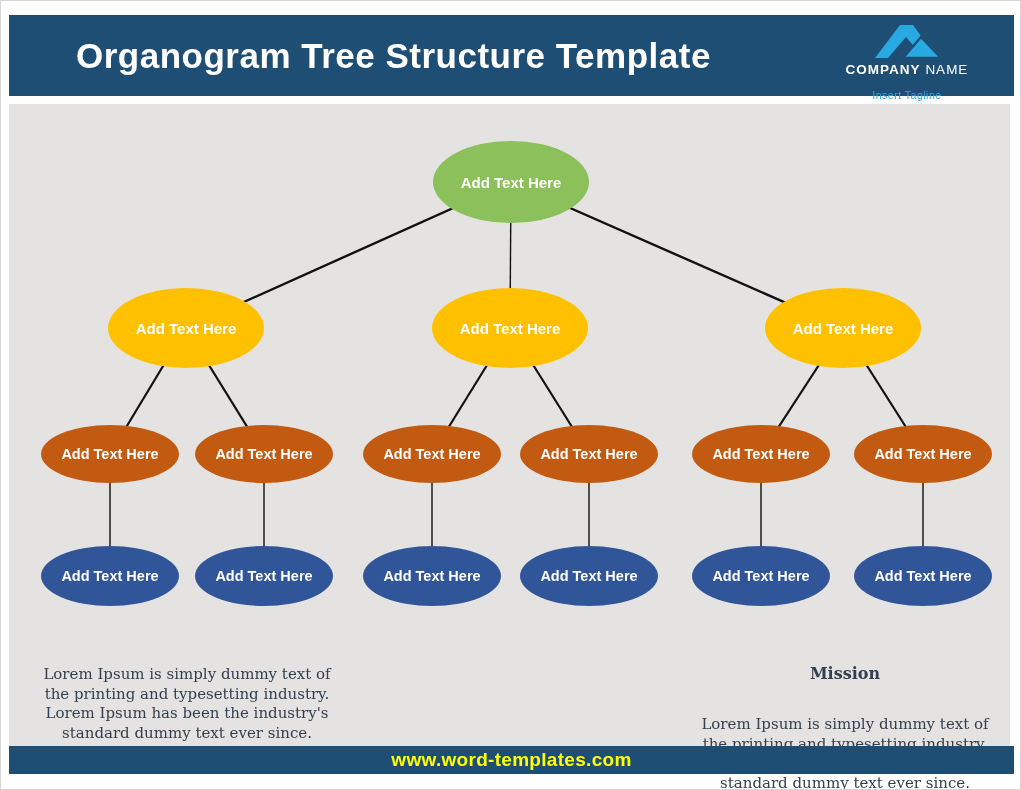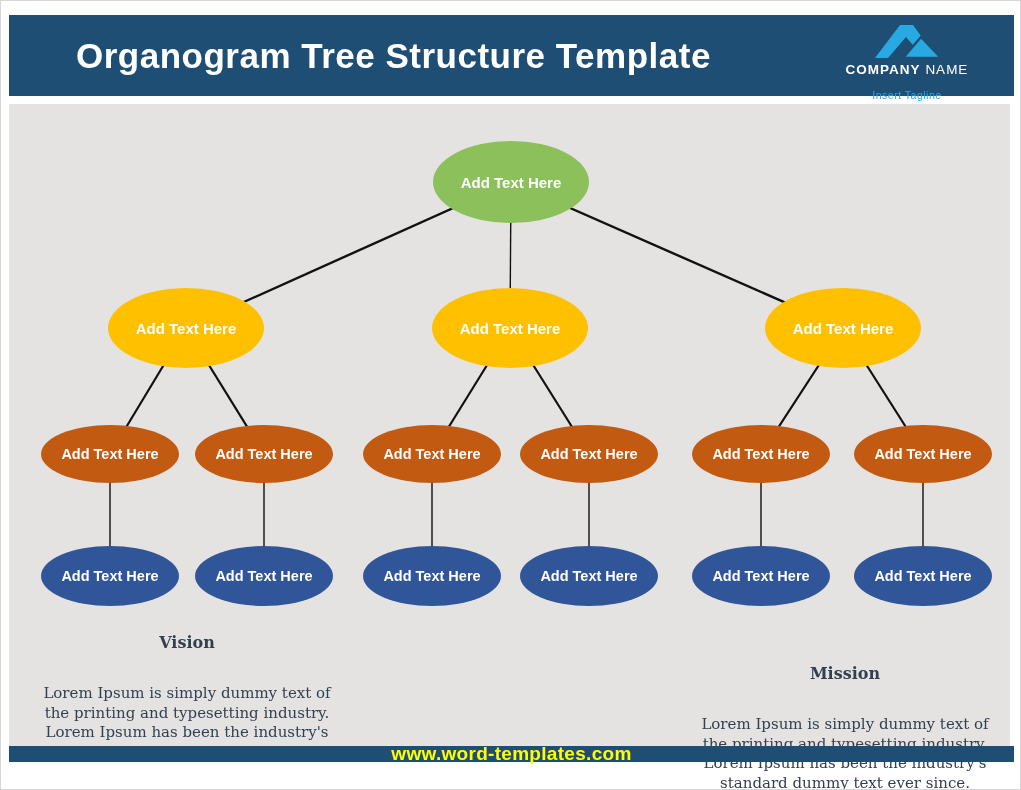--- a/index.html
+++ b/index.html
@@ -42,21 +42,21 @@
   .node.l2{background:#ffc000;}
   .node.l3{background:#c25a11;font-size:14.5px;}
   .node.l4{background:#305598;font-size:14.5px;}
   .statement{
     position:absolute;width:304px;text-align:center;color:#333f50;
     font-family:"DejaVu Serif","Liberation Serif",serif;
   }
   .statement .st-title{font-weight:bold;font-size:16px;margin-bottom:3px;}
   .statement .st-body{font-size:15px;line-height:1.31;margin-top:32px;}
   .footer{
-    position:absolute;left:8px;top:745px;width:1005px;height:16px;
+    position:absolute;left:8px;top:745px;width:1005px;height:28px;
     background:#1f4e74;display:flex;align-items:center;justify-content:center;
   }
   .footer-link{
     color:#ffff00;font-size:19px;font-weight:bold;letter-spacing:.3px;
     cursor:pointer;
   }
 </style>
 </head>
 <body>
 
@@ -110,21 +110,20 @@
     <div class="node l3" style="left:845px;top:321px;width:138px;height:58px;">Add Text Here</div>
 
     <div class="node l4" style="left:32px;top:442px;width:138px;height:60px;">Add Text Here</div>
     <div class="node l4" style="left:186px;top:442px;width:138px;height:60px;">Add Text Here</div>
     <div class="node l4" style="left:354px;top:442px;width:138px;height:60px;">Add Text Here</div>
     <div class="node l4" style="left:511px;top:442px;width:138px;height:60px;">Add Text Here</div>
     <div class="node l4" style="left:683px;top:442px;width:138px;height:60px;">Add Text Here</div>
     <div class="node l4" style="left:845px;top:442px;width:138px;height:60px;">Add Text Here</div>
 
     <div class="statement" style="left:26px;top:529px;">
-      <div class="st-title">Vision</div>
       <div class="st-body">Lorem Ipsum is simply dummy text of the printing and typesetting industry. Lorem Ipsum has been the industry's standard dummy text ever since.</div>
     </div>
 
     <div class="statement" style="left:684px;top:560px;">
       <div class="st-title">Mission</div>
       <div class="st-body">Lorem Ipsum is simply dummy text of the printing and typesetting industry. Lorem Ipsum has been the industry's standard dummy text ever since.</div>
     </div>
   </div>
 
   <div class="footer">

